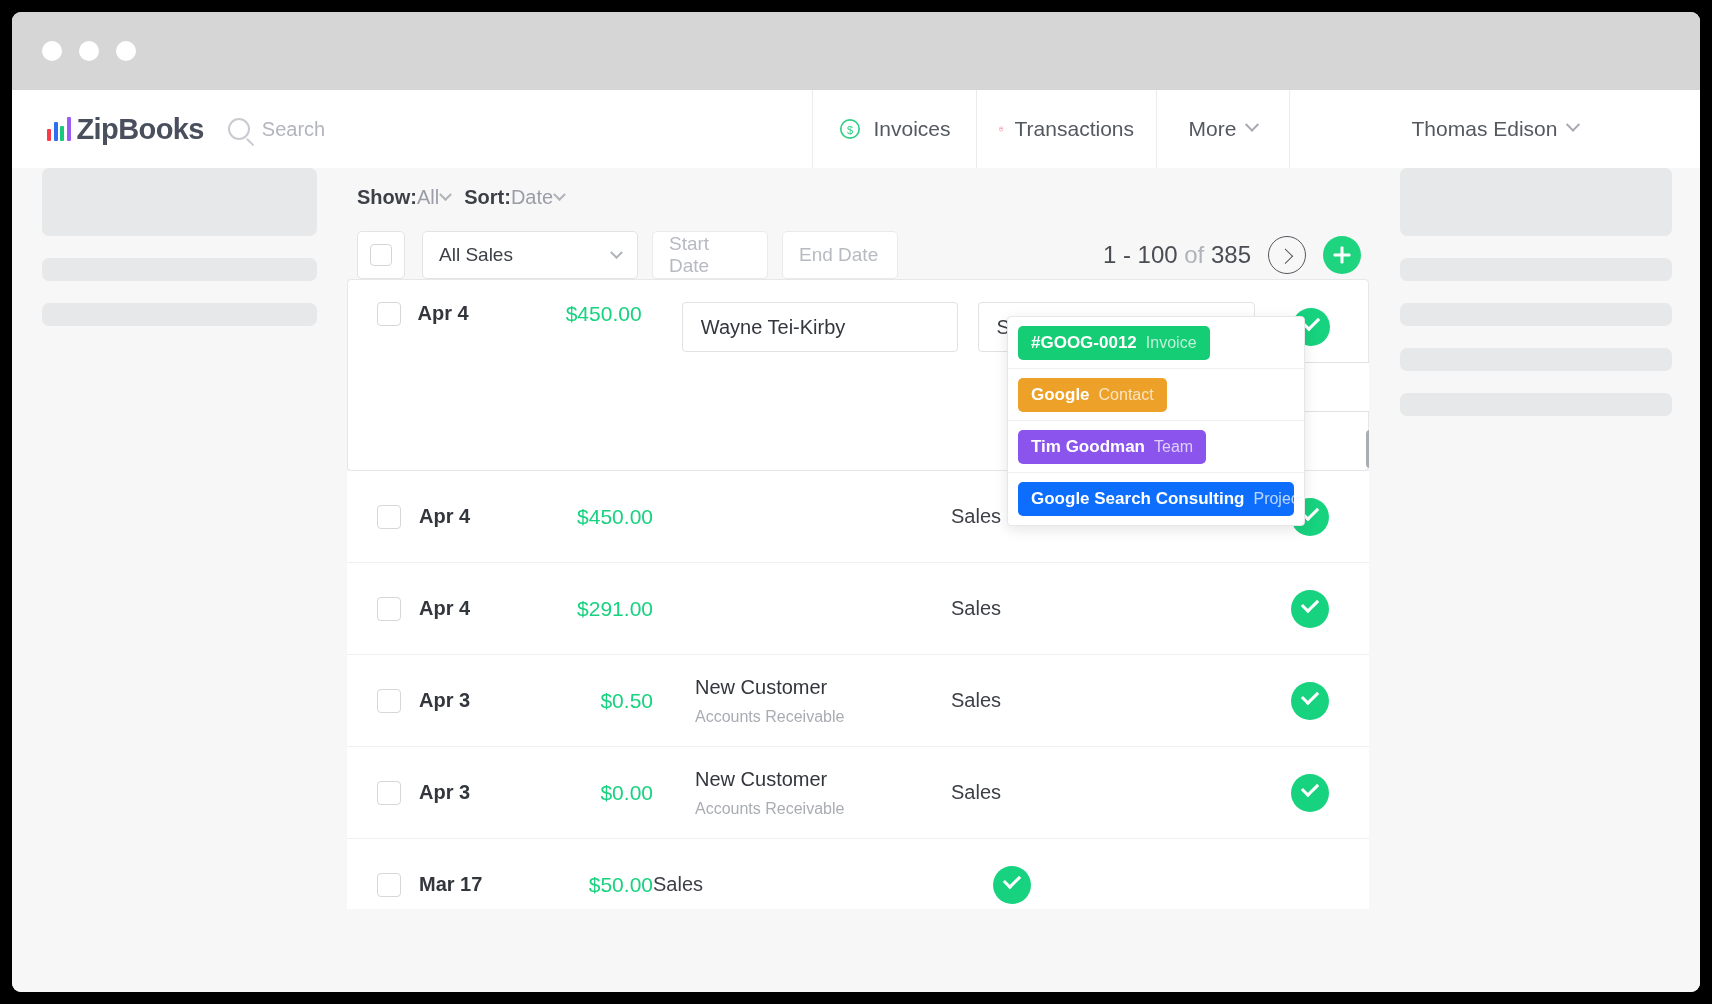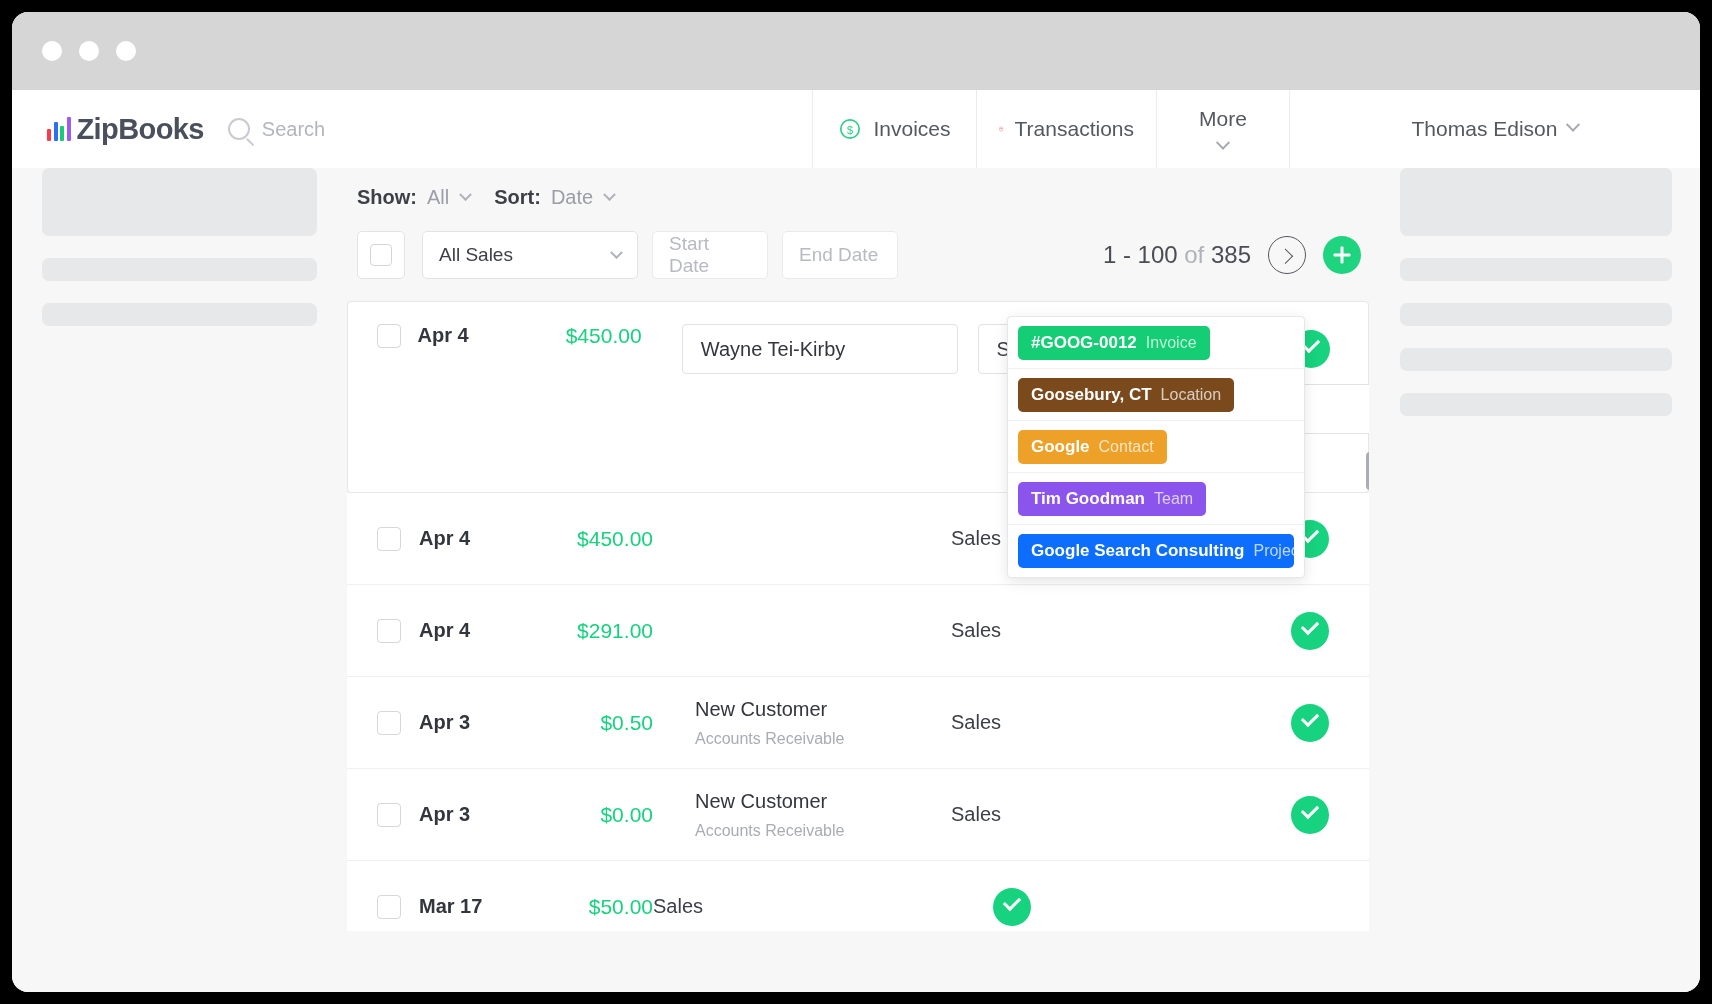--- a/index.html
+++ b/index.html
@@ -8,21 +8,21 @@
     background: #000000;
     font-family: "Liberation Sans", sans-serif;
     overflow: hidden;
   }
 
   .screen {
     position: absolute;
     left: 12px; top: 12px;
     width: 1688px; height: 980px;
     background: #f7f7f7;
-    border-radius: 16px;
+    border-radius: 9px;
     overflow: hidden;
   }
 
   
   .titlebar {
     height: 78px;
     background: #d6d6d6;
     display: flex;
     align-items: center;
     padding-left: 30px;
@@ -77,21 +77,21 @@
   .navitem {
     display: flex; align-items: center; justify-content: center;
     gap: 11px;
     border-left: 1px solid #ececee;
     font-size: 21px; color: #54585f;
     padding: 0 22px;
   }
   .navitem.invoices  { width: 164px; }
   .navitem.transactions { width: 180px; }
   .navitem.reports   { width: 155px; }
-  .navitem.more      { width: 133px; flex-direction: column; }
+  .navitem.more      { width: 133px; }
   .navitem.user      { flex: 1; }
   .chev {
     display: inline-block; width: 10px; height: 10px;
     border-right: 2px solid #a7aab1; border-bottom: 2px solid #a7aab1;
     transform: rotate(45deg) translate(-3px,-3px);
   }
 
   
   .body-area { position: relative; height: 824px; background: #f7f7f7; }
 
@@ -104,21 +104,21 @@
   .skel.big   { height: 68px; }
   .skel.line  { height: 23px; }
 
   .main {
     position: absolute;
     left: 335px; top: 0; width: 1022px;
   }
 
   
   .showsort {
-    display: flex; align-items: center; gap: 10px;
+    display: flex; align-items: center; 
     font-size: 20px; padding: 18px 0 0 10px;
   }
   .lbl { color: #3c3f46; font-weight: bold; }
   .val { color: #9b9ea6; }
   .mini-chev {
     display: inline-block; width: 9px; height: 9px;
     border-right: 2px solid #b0b3b9; border-bottom: 2px solid #b0b3b9;
     transform: rotate(45deg) translate(-2px,-2px);
     margin: 0 14px 0 2px;
   }
@@ -166,21 +166,21 @@
     position: relative;
   }
   .plus-btn::before, .plus-btn::after {
     content:""; position:absolute; background:#fff; border-radius:1px;
     left:50%; top:50%;
   }
   .plus-btn::before { width: 17px; height: 3px; transform: translate(-50%,-50%); }
   .plus-btn::after  { width: 3px; height: 17px; transform: translate(-50%,-50%); }
 
   
-  .table { margin-top: 22px; }
+  .table { }
   .row {
     background: #fff; display: flex; align-items: flex-start;
     border-bottom: 1px solid #eeeff0;
     position: relative;
   }
   .row.active {
     border: 1px solid #e6e7e9; border-radius: 4px;
     box-shadow: 0 2px 10px rgba(0,0,0,.07);
     min-height: 192px; align-items: flex-start;
   }
@@ -490,26 +490,20 @@
       </div>
 
       <div class="ac">
         <div class="ac-item">
           <span class="tag" style="background: rgb(21, 205, 116);">
             <span class="main-t">#GOOG-0012</span>
             <span class="kind-t">Invoice</span>
           </span>
         </div>
         <div class="ac-item">
-          <span class="tag" style="background: rgb(122, 74, 29);">
-            <span class="main-t">Goosebury, CT</span>
-            <span class="kind-t">Location</span>
-          </span>
-        </div>
-        <div class="ac-item">
           <span class="tag" style="background: rgb(237, 161, 40);">
             <span class="main-t">Google</span>
             <span class="kind-t">Contact</span>
           </span>
         </div>
         <div class="ac-item">
           <span class="tag" style="background: rgb(139, 84, 236);">
             <span class="main-t">Tim Goodman</span>
             <span class="kind-t">Team</span>
           </span>

